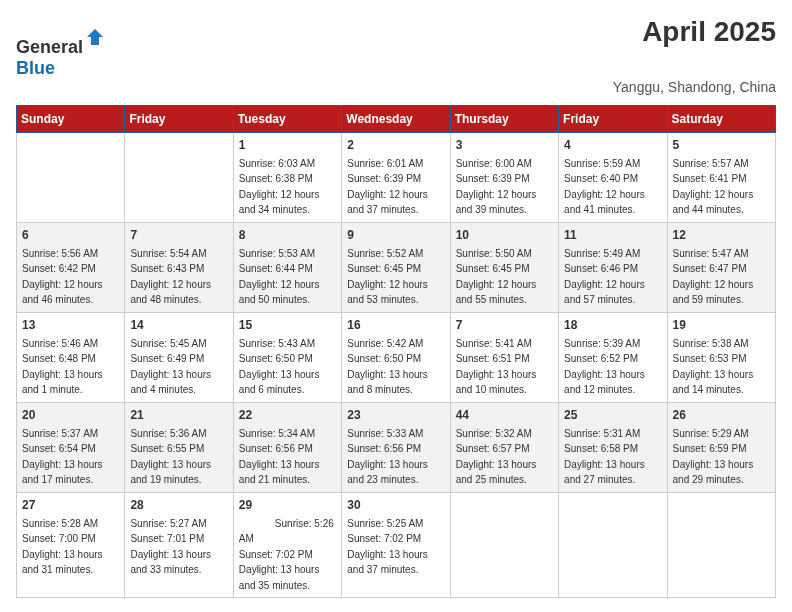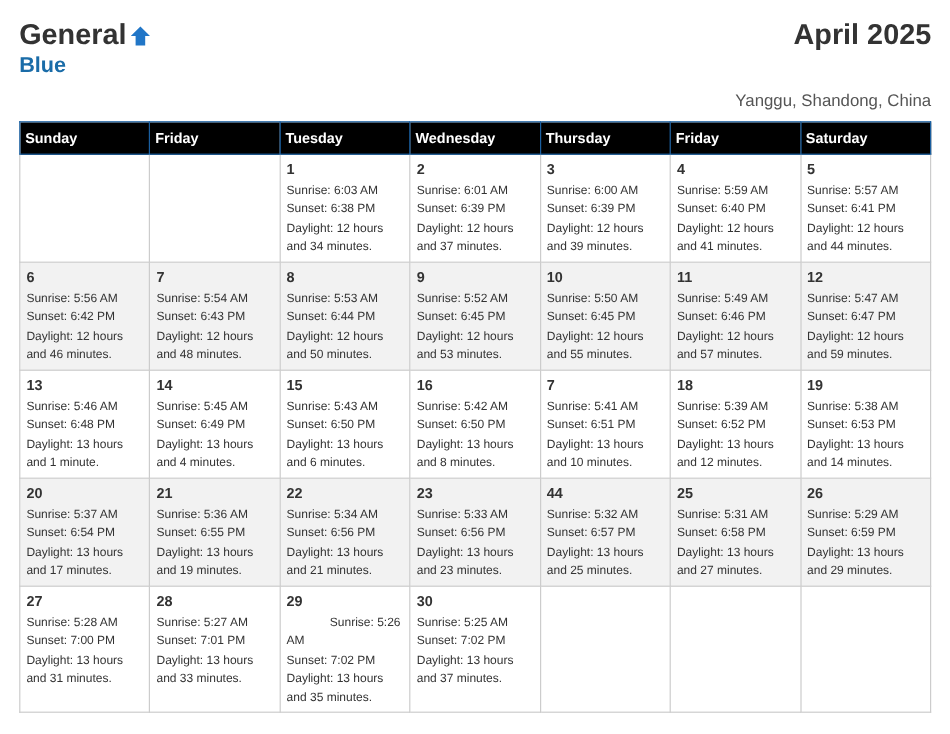--- a/index.html
+++ b/index.html
@@ -20,55 +20,56 @@
       display: flex;
       flex-direction: column;
       align-items: flex-start;
     }
     .logo-text {
       display: flex;
       align-items: center;
       gap: 0;
     }
     .logo-general {
-      font-size: 24px;
-      font-weight: bold;
-      color: #333;
+      font-size: 18px;
+      font-weight: bold;
+      color: #333;
+      margin-top: 21px;
     }
     .logo-blue {
       font-size: 18px;
       font-weight: bold;
       color: #1a6ca8;
     }
     .logo-icon {
       display: inline-block;
       width: 20px;
       height: 20px;
       margin-left: 2px;
     }
     .title-block {
       text-align: right;
     }
     .month-title {
-      font-size: 24px;
+      font-size: 28px;
       font-weight: bold;
       color: #333;
     }
     .location-title {
       font-size: 14px;
       color: #555;
       margin-top: 31px;
     }
     table {
       width: 100%;
       border-collapse: collapse;
       font-size: 10.5px;
     }
     thead tr th {
-      background-color: #000000;
+      background-color: #b91c1c;
       color: #fff;
       padding: 6px 4px;
       text-align: left;
       font-size: 12px;
       font-weight: bold;
       border: 1px solid #1a5fa0;
     }
     tbody tr td {
       border: 1px solid #ccc;
       vertical-align: top;

